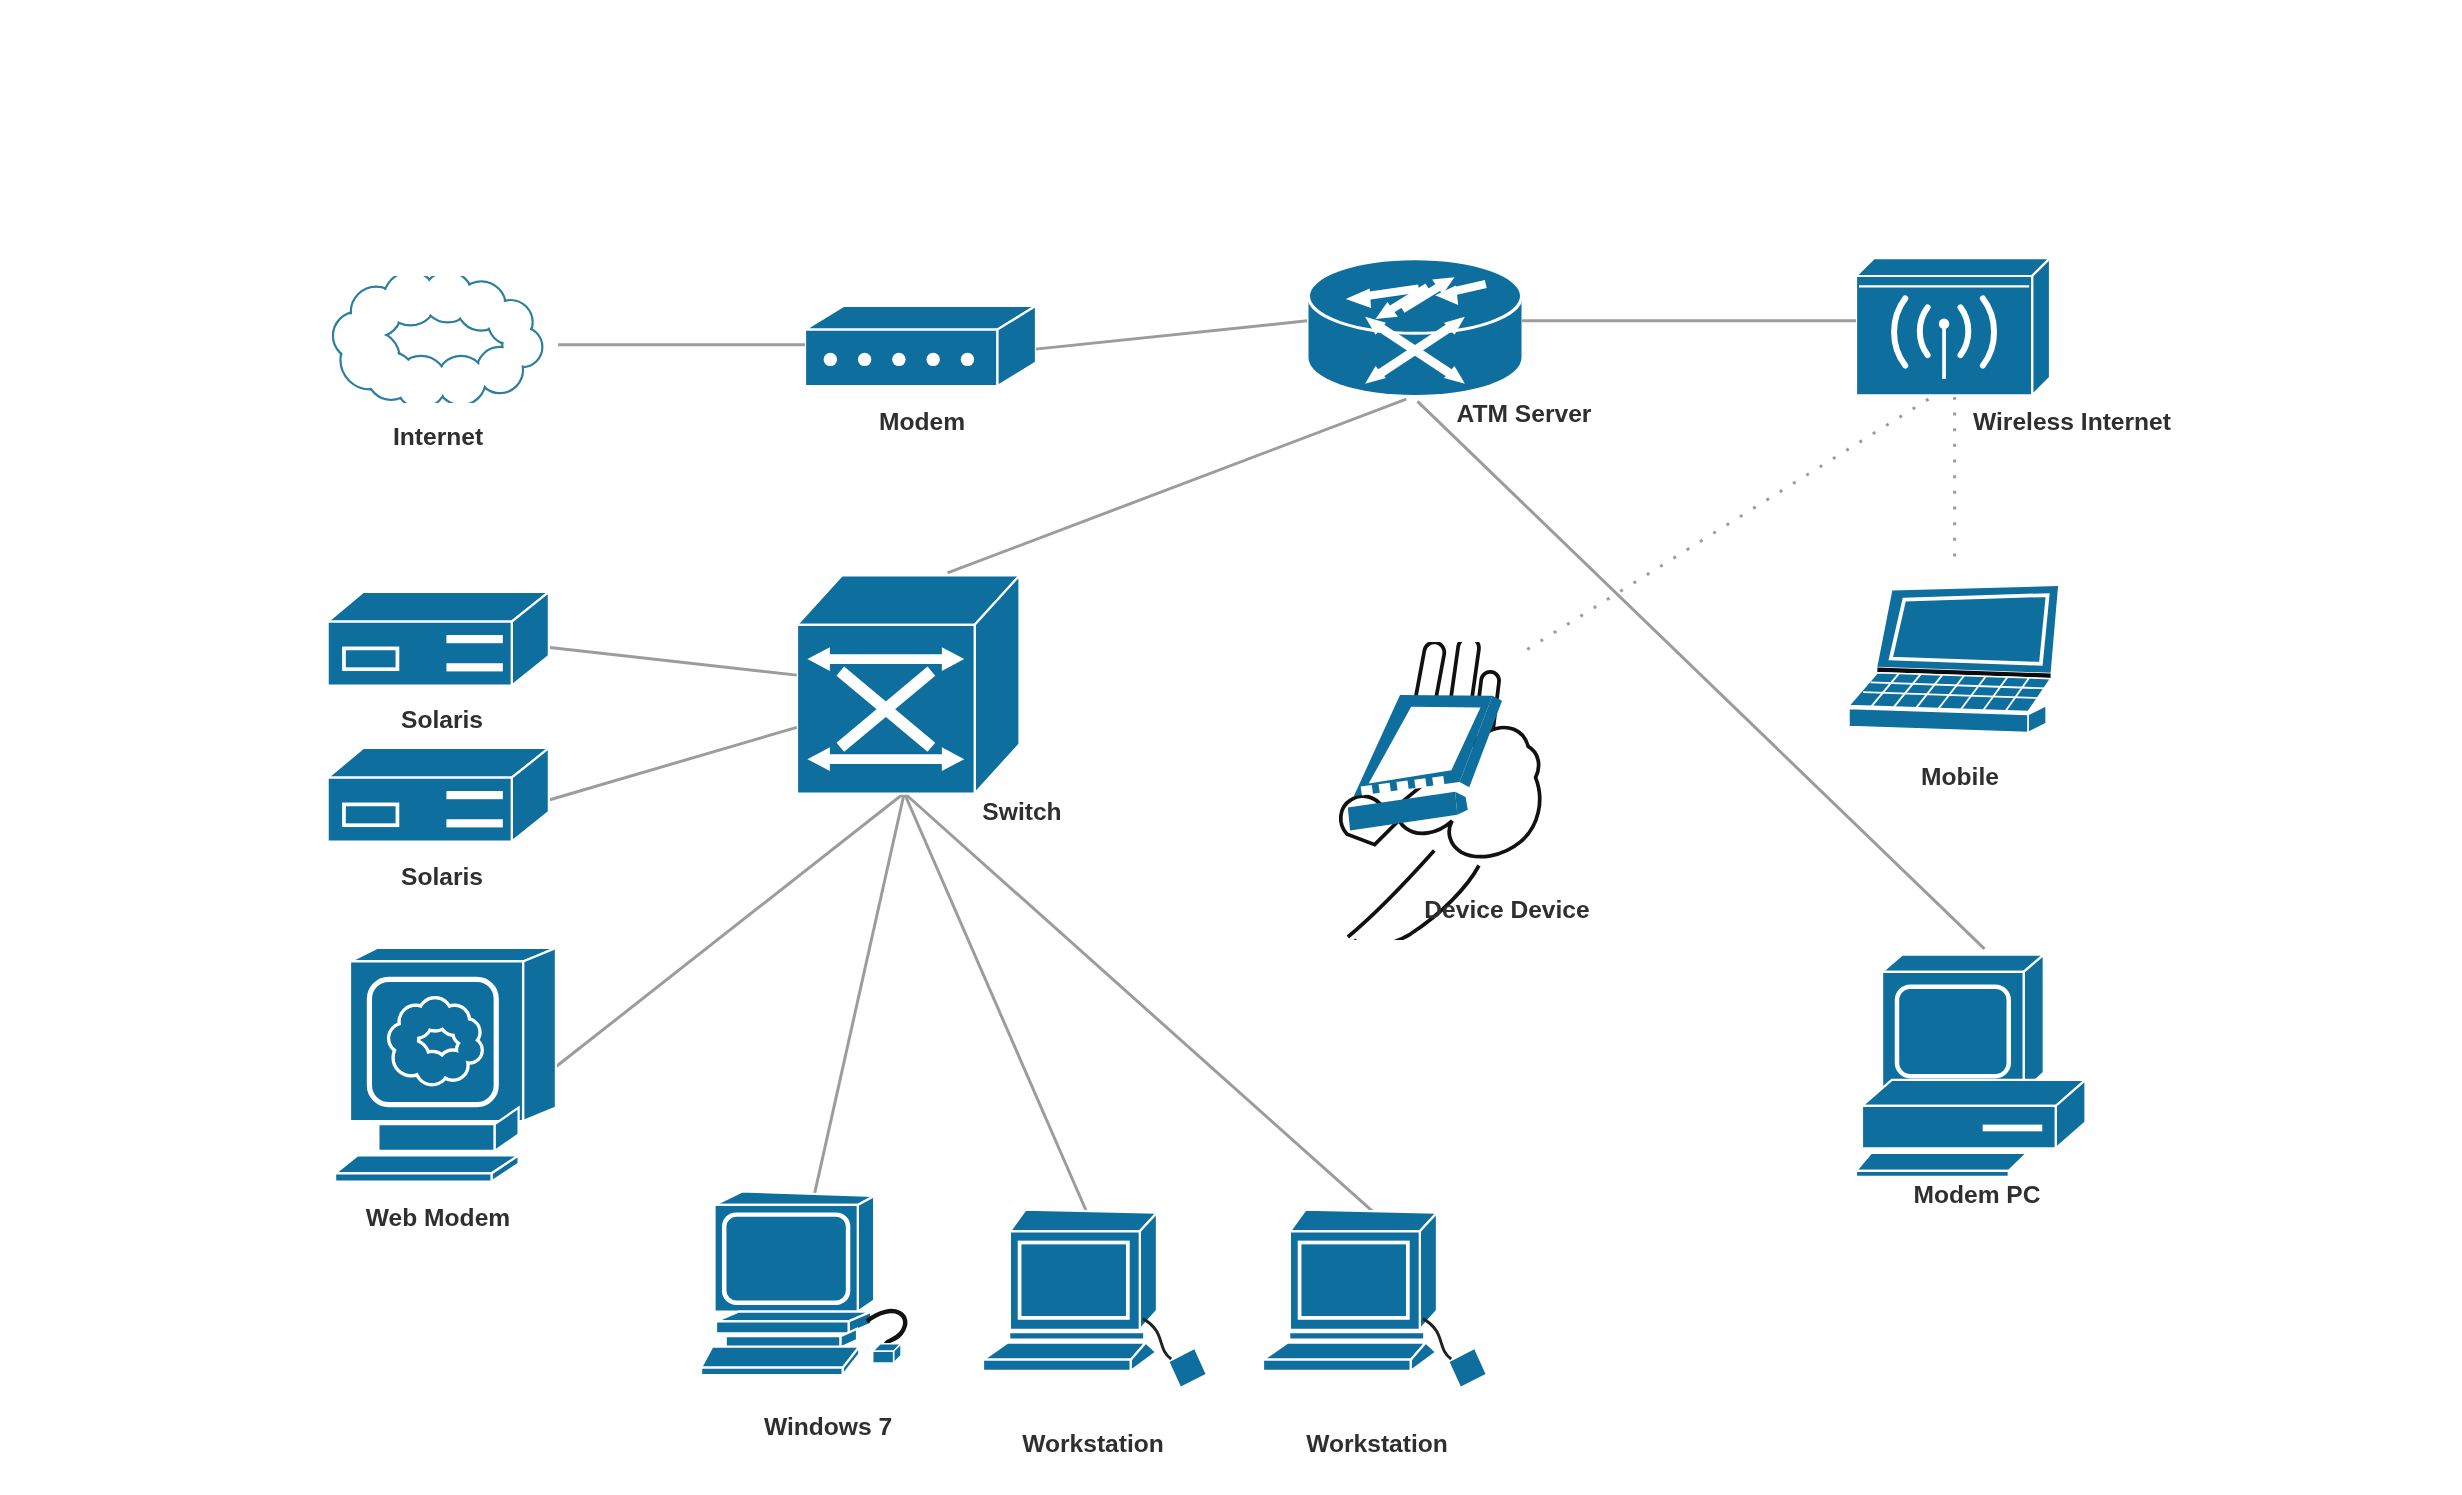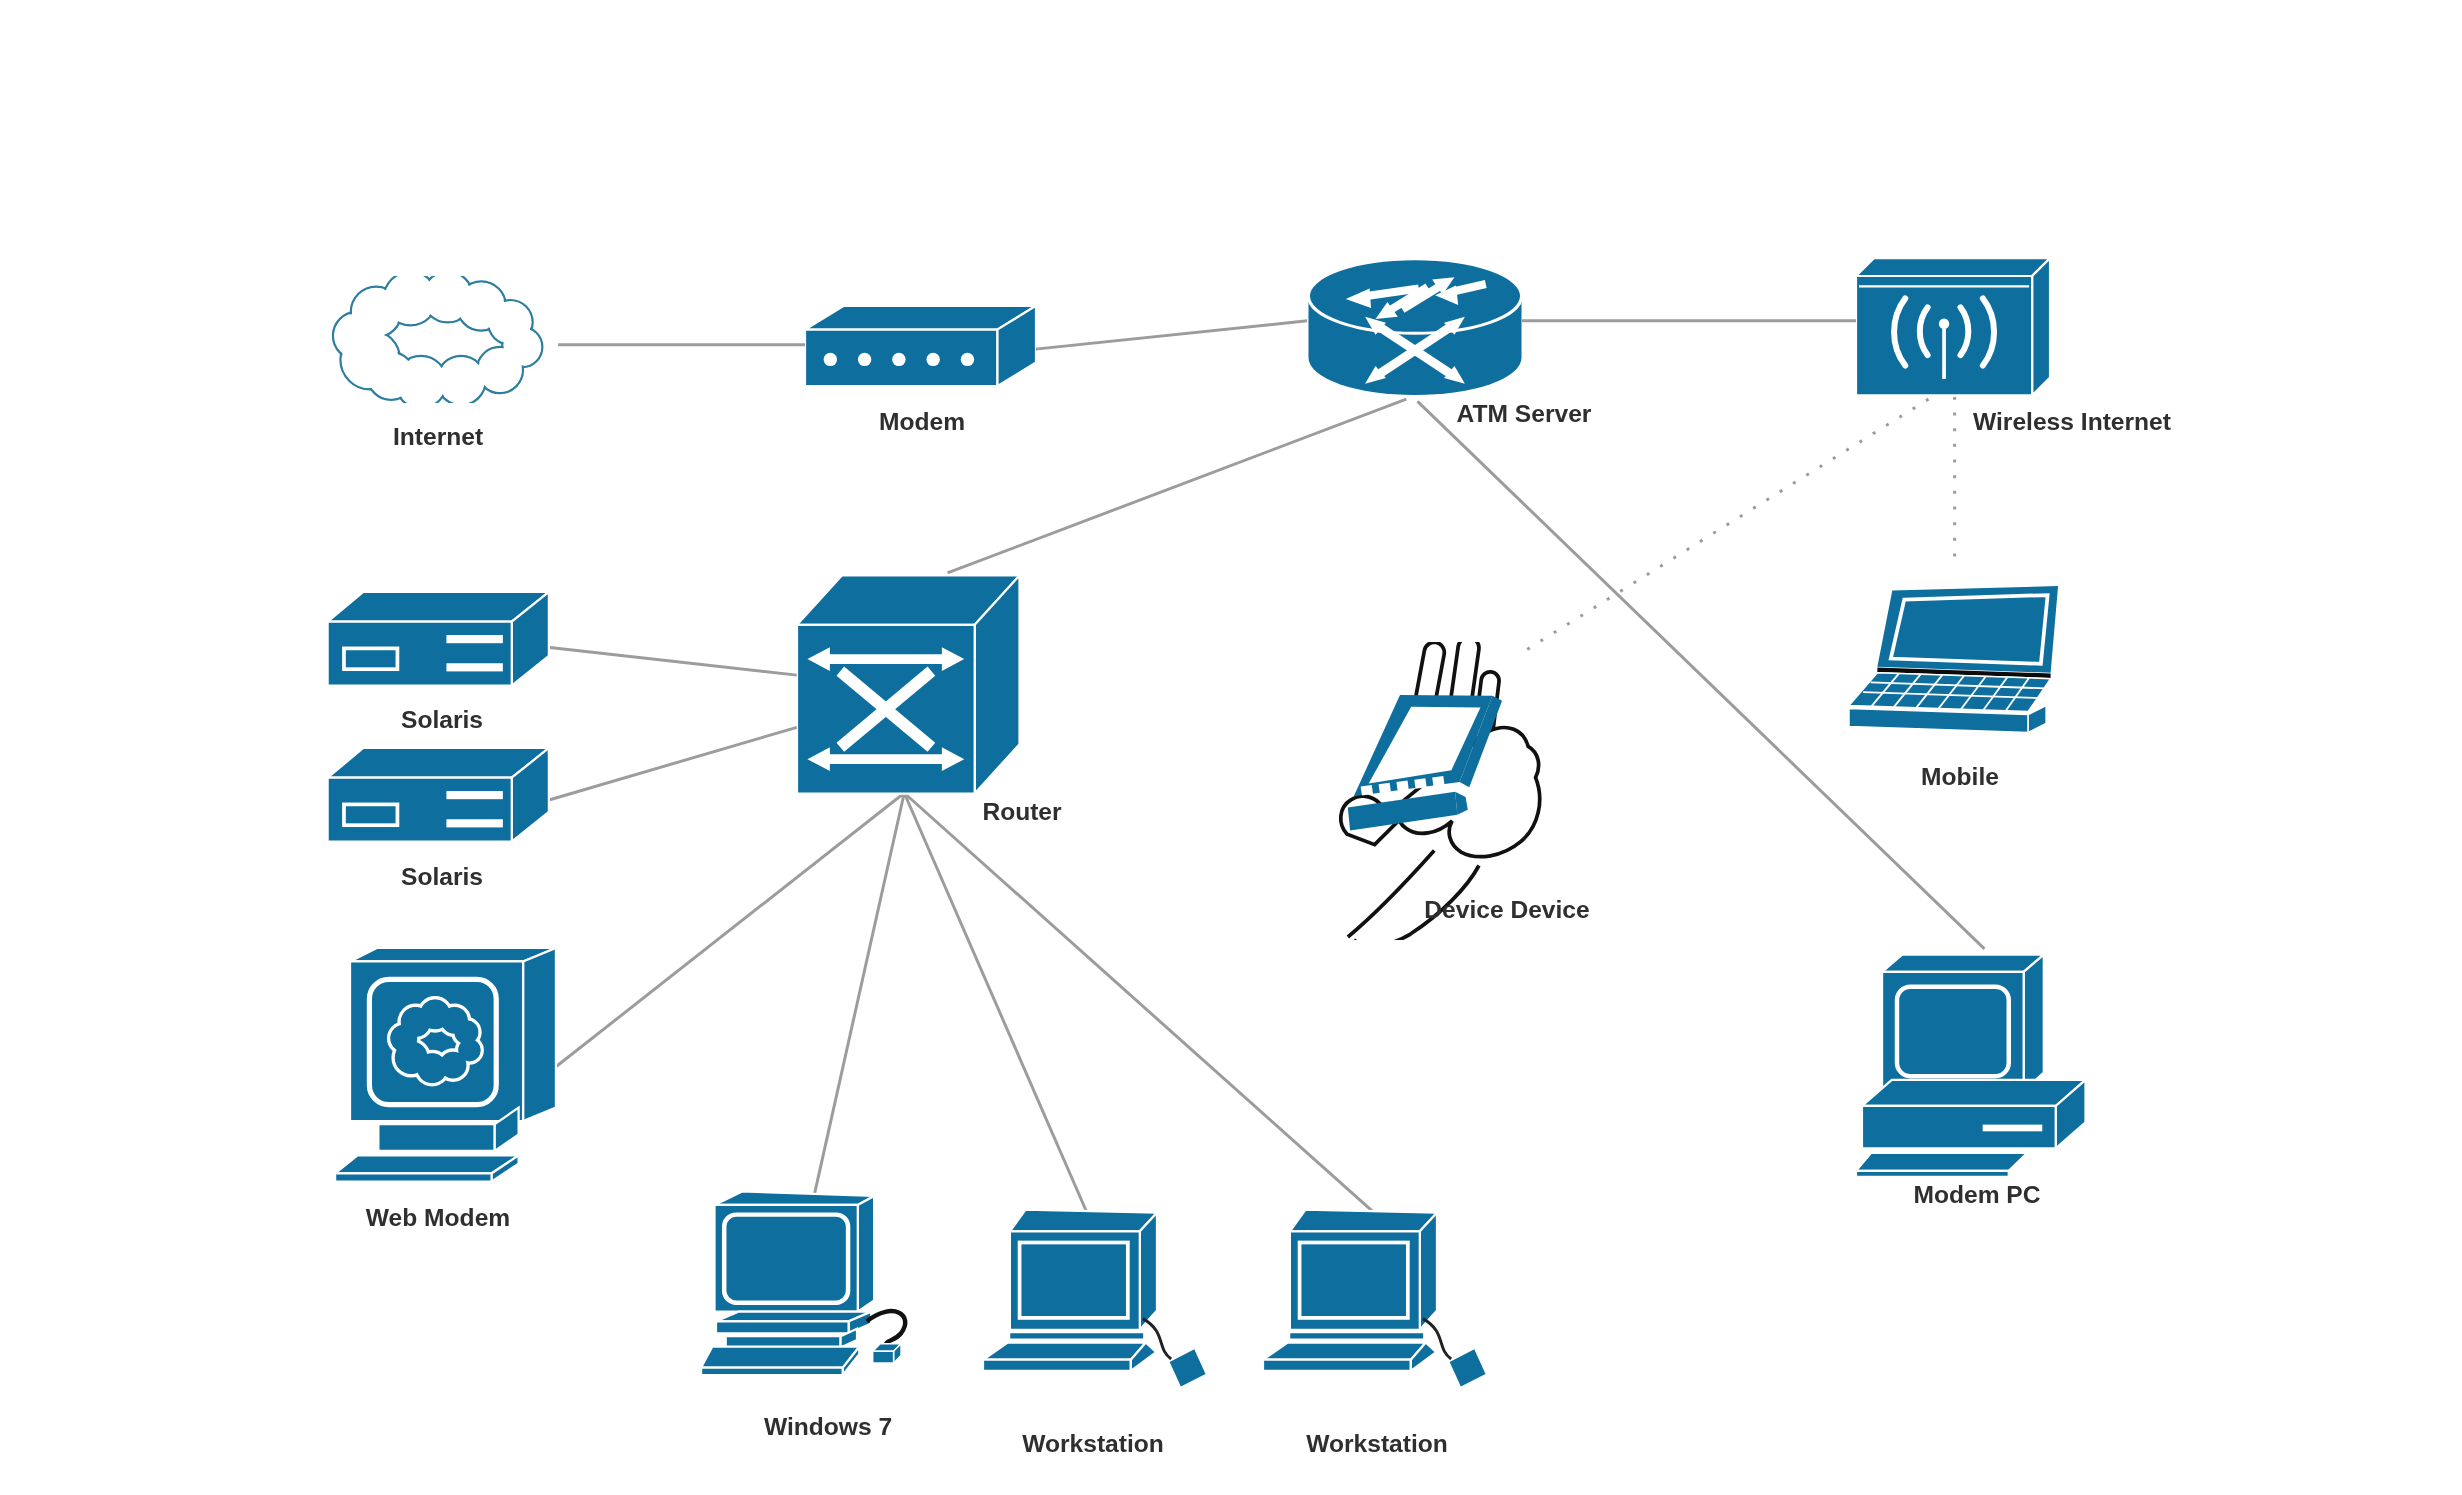--- a/index.html
+++ b/index.html
@@ -382,21 +382,21 @@
       <polygon points="250,210 283,193 298,226 265,243" fill="currentColor"></polygon>
     </svg>
   </div>
 
   <div class="lbl" style="left:438px;top:437px">Internet</div>
   <div class="lbl" style="left:922px;top:422px">Modem</div>
   <div class="lbl" style="left:1524px;top:414px">ATM Server</div>
   <div class="lbl" style="left:2072px;top:422px">Wireless Internet</div>
   <div class="lbl" style="left:442px;top:720px">Solaris</div>
   <div class="lbl" style="left:442px;top:877px">Solaris</div>
-  <div class="lbl" style="left:1022px;top:812px">Router</div>
+  <div class="lbl" style="left:1022px;top:812px">Switch</div>
   <div class="lbl" style="left:1960px;top:777px">Mobile</div>
   <div class="lbl" style="left:1507px;top:910px">Device Device</div>
   <div class="lbl" style="left:438px;top:1218px">Web Modem</div>
   <div class="lbl" style="left:1977px;top:1195px">Modem PC</div>
   <div class="lbl" style="left:828px;top:1427px">Windows 7</div>
   <div class="lbl" style="left:1093px;top:1444px">Workstation</div>
   <div class="lbl" style="left:1377px;top:1444px">Workstation</div>
 
 </div>
 

